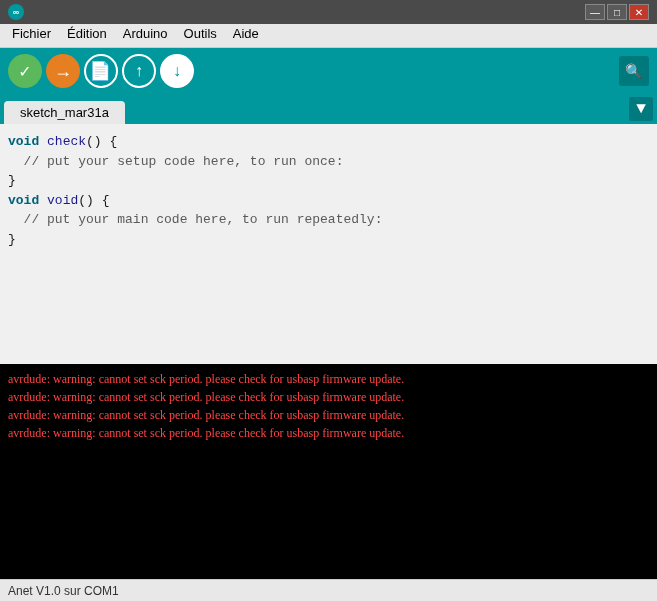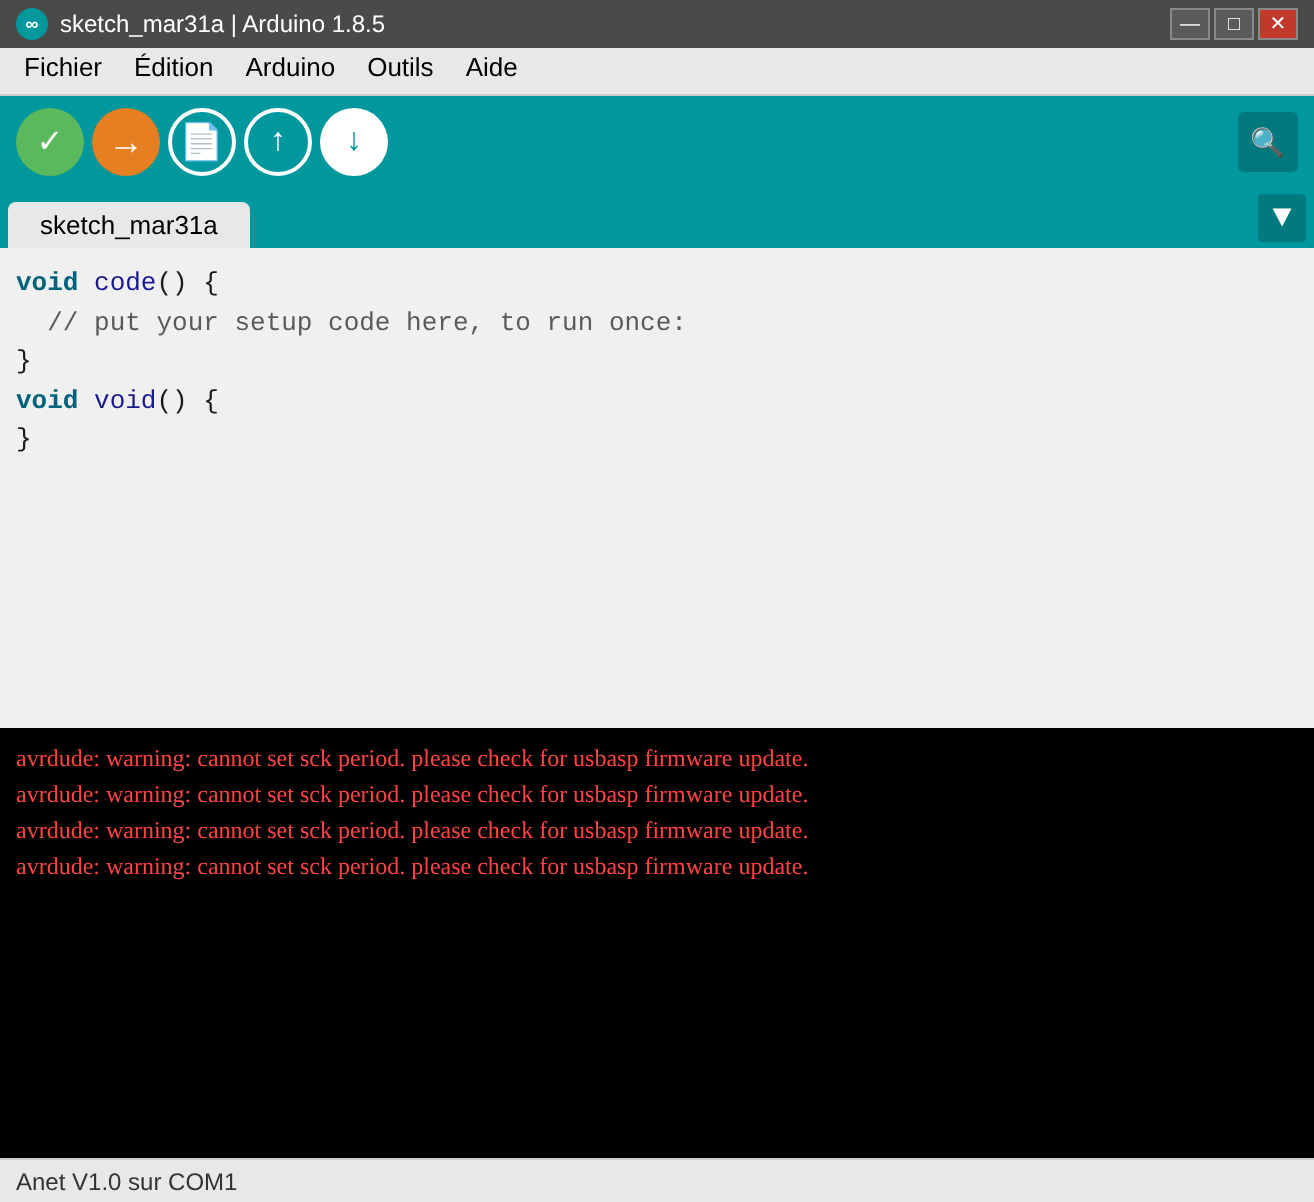--- a/index.html
+++ b/index.html
@@ -178,21 +178,20 @@
       flex-direction: column;
       height: calc(601px - 24px - 24px - 46px);
     }
   </style>
 </head>
 <body>
 
 <div id="titlebar">
   <div id="titlebar-left">
     <div id="titlebar-logo">∞</div>
-    <span>sketch_mar31a | Arduino 1.8.5</span>
   </div>
   <div id="titlebar-controls">
     <div class="title-btn">—</div>
     <div class="title-btn">□</div>
     <div class="title-btn close">✕</div>
   </div>
 </div>
 
 <div id="menubar">
   <span class="menu-item">Fichier</span>
@@ -213,26 +212,27 @@
 </div>
 
 <div id="main-container">
 
   <div id="tabbar">
     <div class="tab">sketch_mar31a</div>
     <div class="tab-dropdown">▼</div>
   </div>
 
   <div id="code-area">
-    <div class="code-line"><span class="kw">void</span> <span class="fn-name">code</span>() {</div>
+    <div class="code-line"><span class="kw">void</span> <span class="fn-name">check</span>() {</div>
     <div class="code-line">  <span style="color:#5a5a5a;">// put your setup code here, to run once:</span></div>
     <div class="code-line"></div>
     <div class="code-line">}</div>
     <div class="code-line"></div>
     <div class="code-line"><span class="kw">void</span> <span class="fn-name">void</span>() {</div>
+    <div class="code-line">  <span style="color:#5a5a5a;">// put your main code here, to run repeatedly:</span></div>
     <div class="code-line"></div>
     <div class="code-line">}</div>
   </div>
 
 
   <div id="console-area">
     <div class="console-line">avrdude: warning: cannot set sck period. please check for usbasp firmware update.</div>
     <div class="console-line">avrdude: warning: cannot set sck period. please check for usbasp firmware update.</div>
     <div class="console-line">avrdude: warning: cannot set sck period. please check for usbasp firmware update.</div>
     <div class="console-line">avrdude: warning: cannot set sck period. please check for usbasp firmware update.</div>

